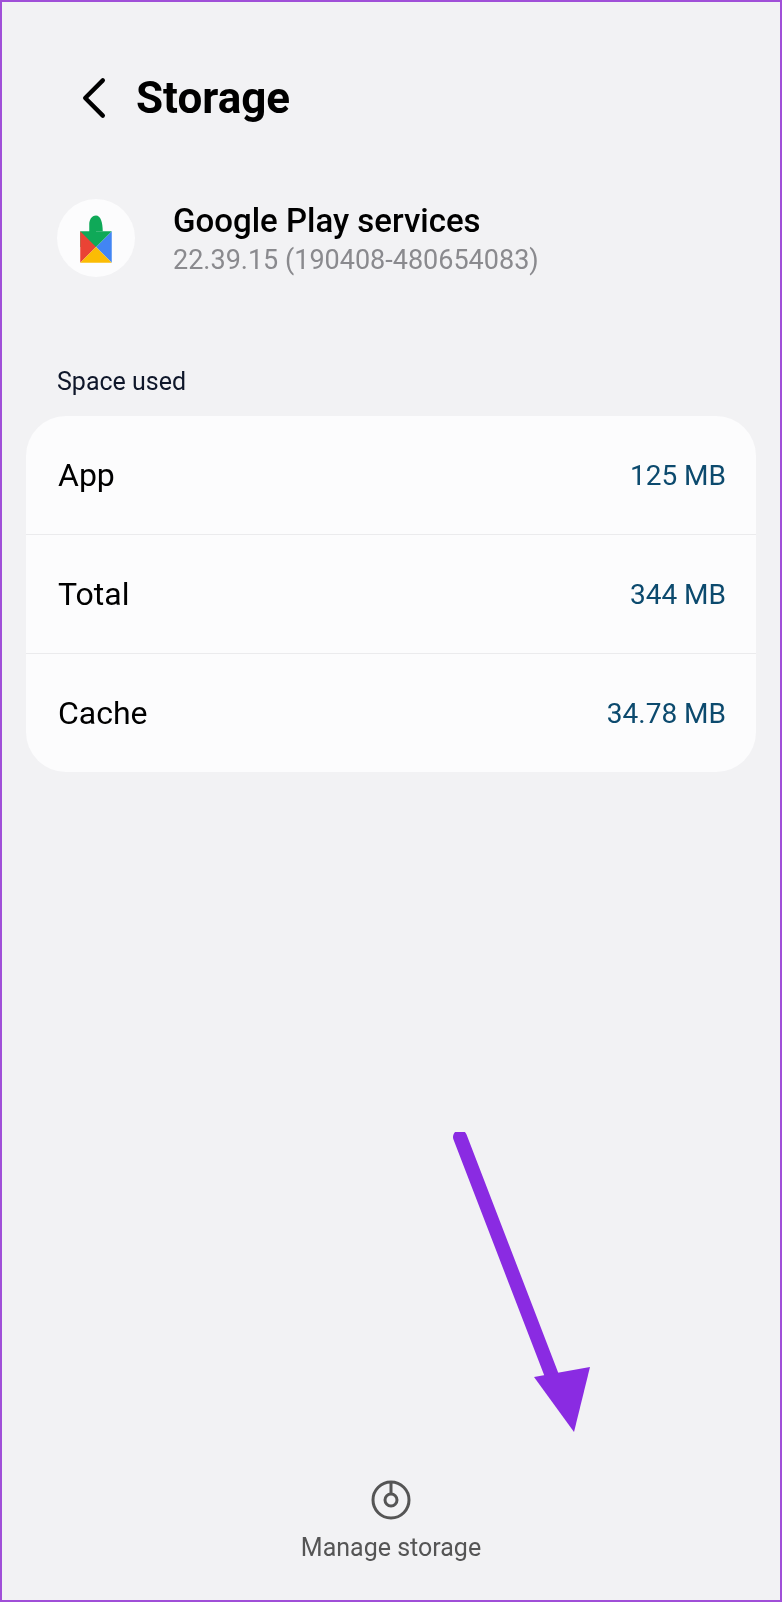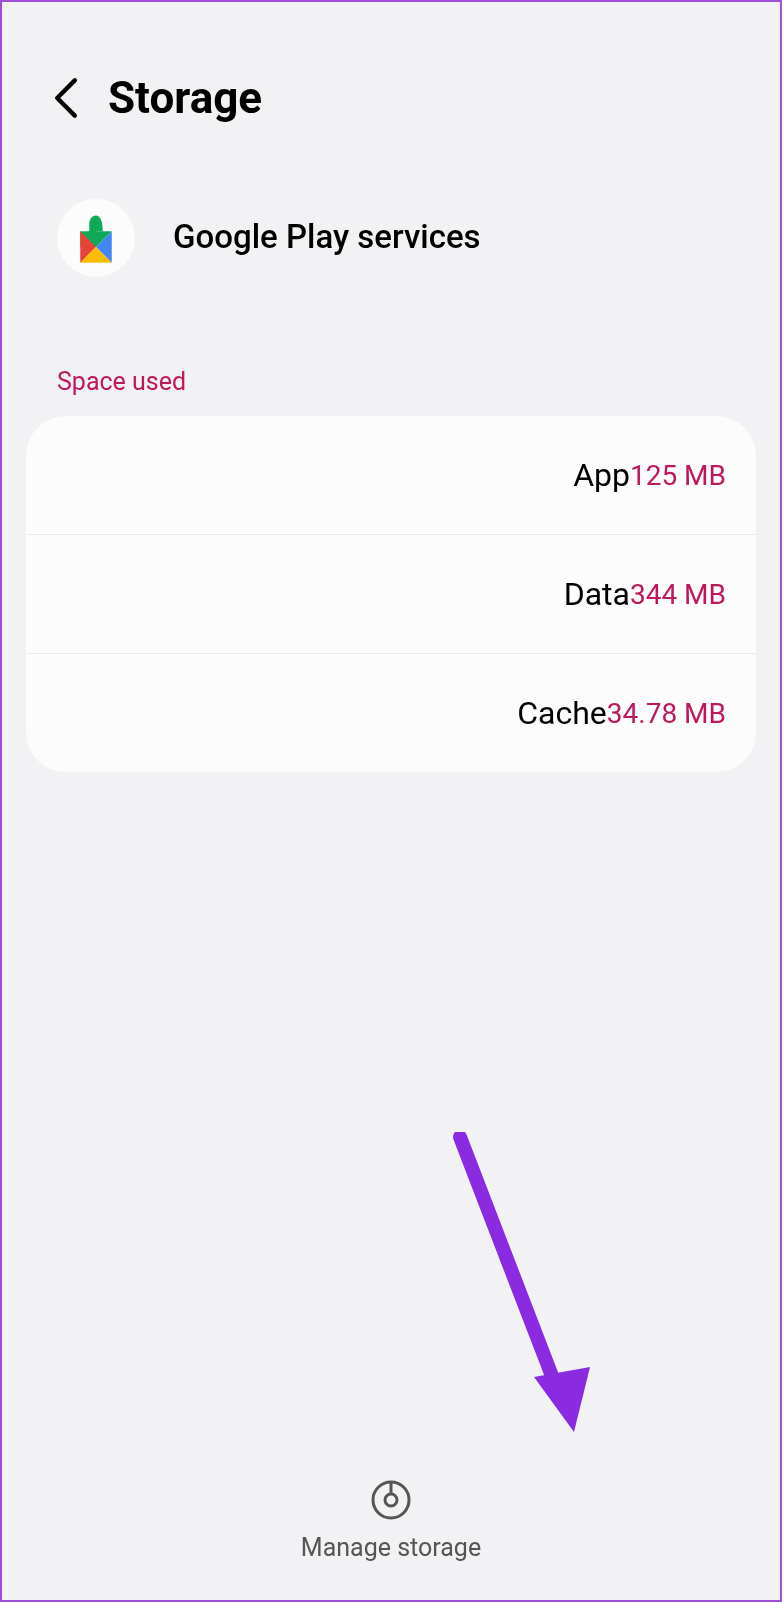--- a/index.html
+++ b/index.html
@@ -11,21 +11,21 @@
     font-family: -apple-system, BlinkMacSystemFont, 'Segoe UI', Roboto, sans-serif;
     background: #f2f2f4;
     width: 782px;
     height: 1602px;
     position: relative;
     border: 2px solid #a04fd8;
   }
   .header {
     display: flex;
     align-items: center;
-    padding: 70px 40px 50px 50px;
+    padding: 70px 40px 50px 78px;
     gap: 28px;
   }
   .back-icon {
     width: 28px;
     height: 44px;
     cursor: pointer;
   }
   .page-title {
     font-size: 44px;
     font-weight: 700;
@@ -51,46 +51,46 @@
     font-weight: 500;
     color: #000;
     margin-bottom: 4px;
   }
   .app-version {
     font-size: 27px;
     color: #8a8a8e;
   }
   .section-label {
     font-size: 25px;
-    color: #be185d;
+    color: #0f172a;
     padding: 30px 56px 20px 55px;
   }
   .card {
     background: #fcfcfd;
     border-radius: 40px;
     margin: 0 24px;
     overflow: hidden;
   }
   .storage-row {
     display: flex;
-    justify-content: flex-end;
+    justify-content: space-between;
     align-items: center;
     padding: 40px 30px 40px 32px;
     border-bottom: 1px solid #ebebed;
   }
   .storage-row:last-child {
     border-bottom: none;
   }
   .storage-label {
     font-size: 32px;
     color: #000;
   }
   .storage-value {
     font-size: 28px;
-    color: #be185d;
+    color: #0c4a6e;
   }
   .bottom-bar {
     position: absolute;
     bottom: 0;
     left: 2px;
     right: 2px;
     display: flex;
     height: 160px;
     background: #f2f2f4;
   }
@@ -135,32 +135,33 @@
     <svg viewBox="0 0 48 48" width="54" height="54">
       <path d="M 24 4 C 20 4 18 8 18 12 L 18 18 L 10 18 L 10 32 L 24 32 L 24 18 L 30 18 C 30 10 28 4 24 4 Z" fill="#0fa958"></path>
       <path d="M 10 18 L 24 32 L 10 46 Z" fill="#ea4335"></path>
       <path d="M 24 32 L 38 18 L 38 46 Z" fill="#4285f4"></path>
       <path d="M 10 46 L 24 32 L 38 46 Z" fill="#fbbc04"></path>
       <path d="M 24 18 L 38 18 L 24 32 Z" fill="#0fa958"></path>
     </svg>
   </div>
   <div>
     <div class="app-name">Google Play services</div>
+    <div class="app-version">22.39.15 (190408-480654083)</div>
   </div>
 </div>
 
 <div class="section-label">Space used</div>
 
 <div class="card">
   <div class="storage-row">
     <span class="storage-label">App</span>
     <span class="storage-value">125 MB</span>
   </div>
   <div class="storage-row">
-    <span class="storage-label">Data</span>
+    <span class="storage-label">Total</span>
     <span class="storage-value">344 MB</span>
   </div>
   <div class="storage-row">
     <span class="storage-label">Cache</span>
     <span class="storage-value">34.78 MB</span>
   </div>
 </div>
 
 <div class="bottom-bar">
   <div class="bottom-button">

